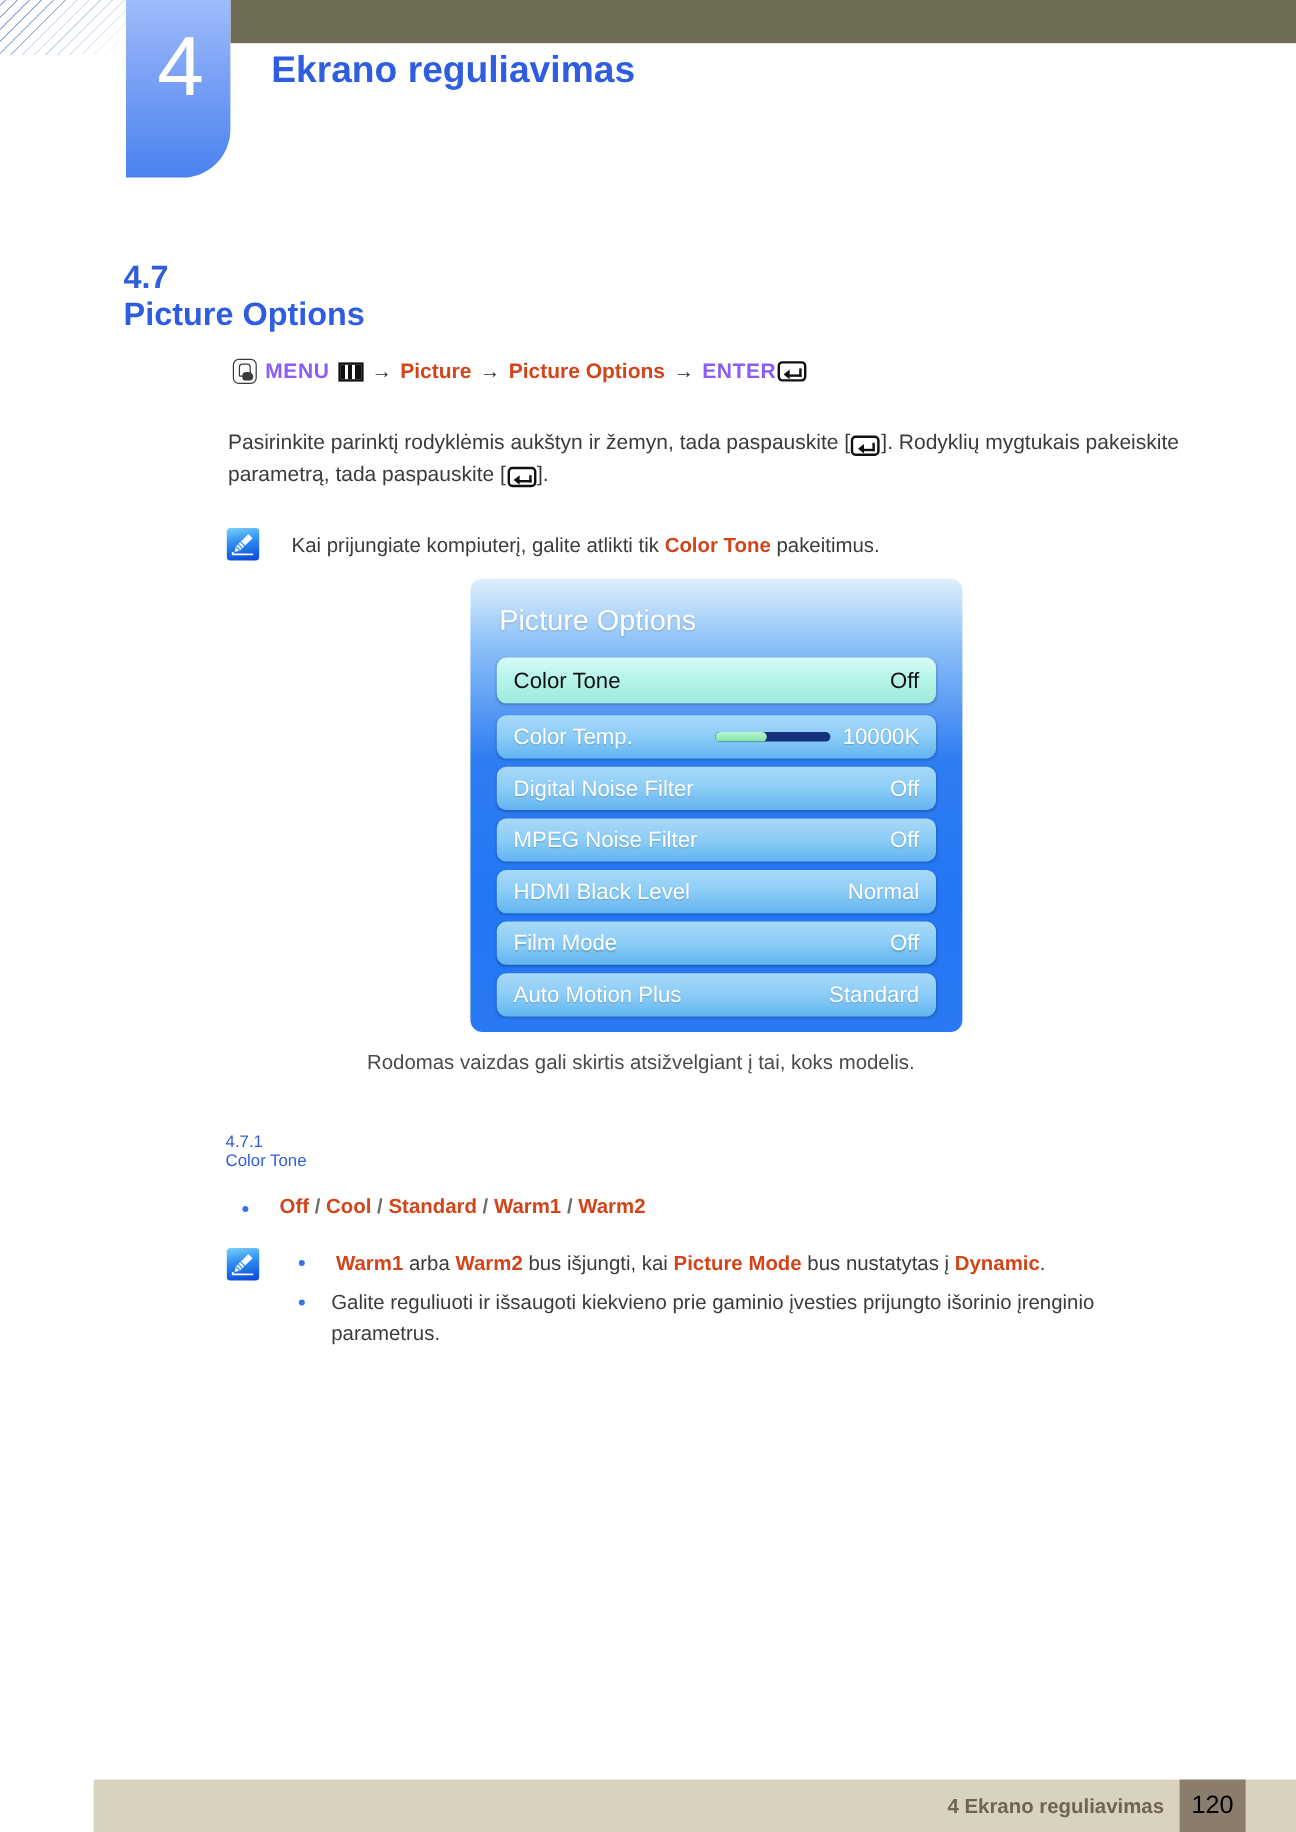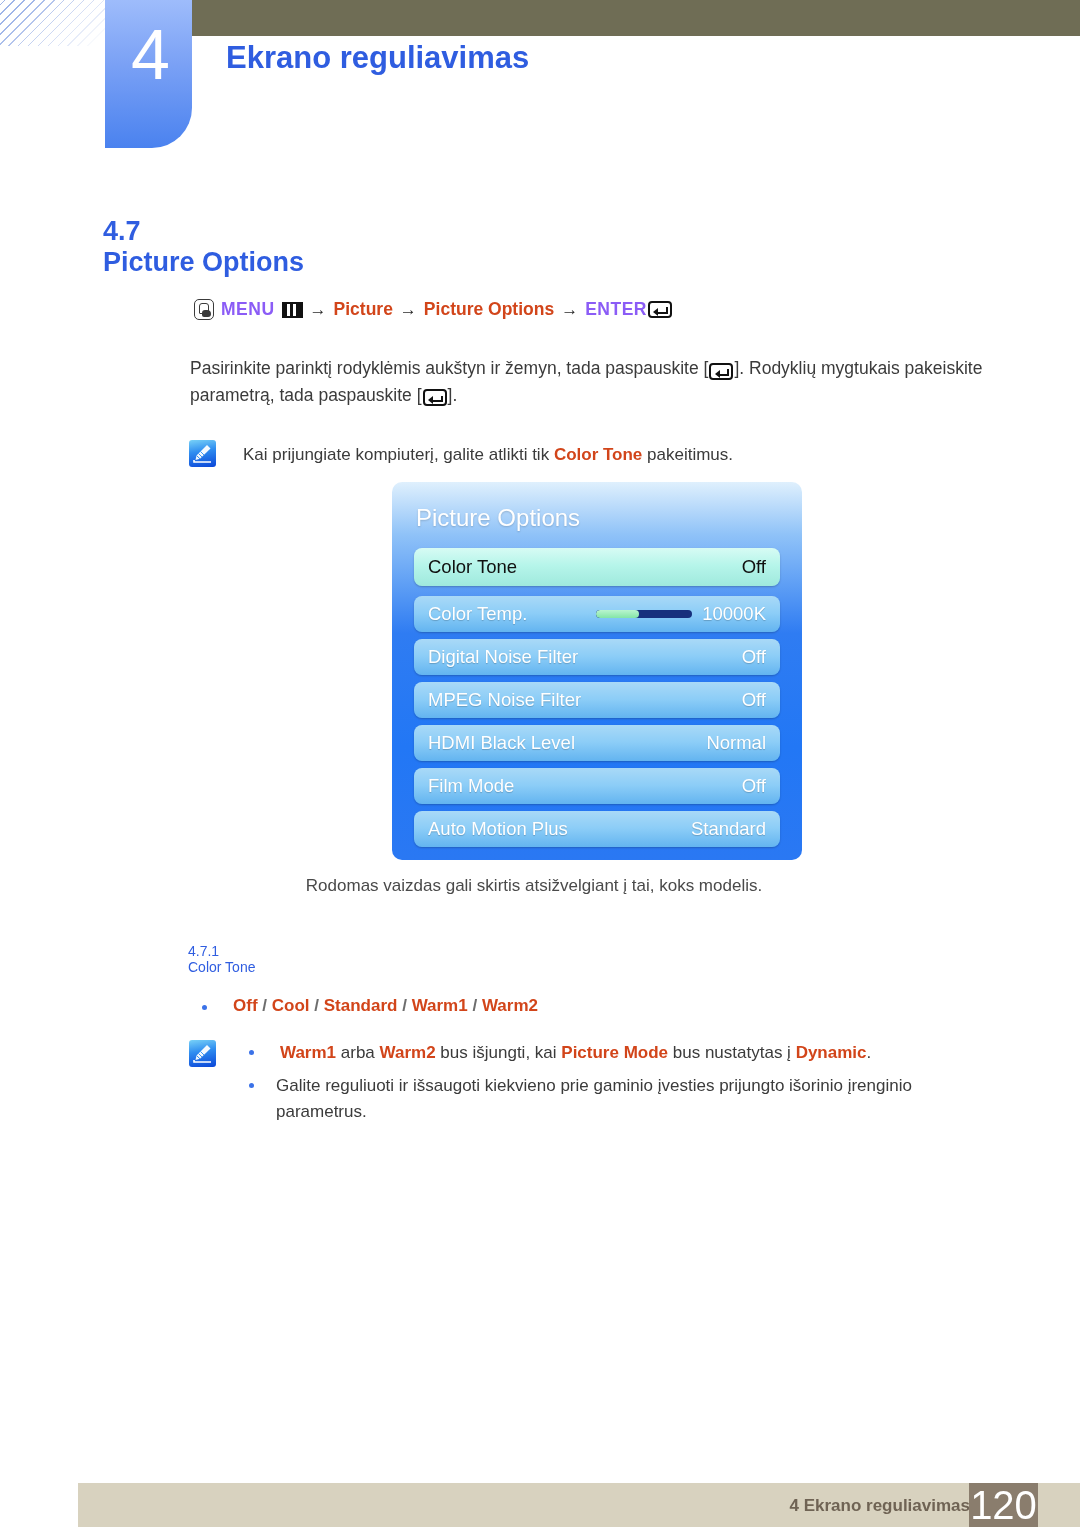--- a/index.html
+++ b/index.html
@@ -315,24 +315,24 @@
     position: absolute;
     right: 110px; bottom: 11px;
     font-size: 17px;
     color: #6f6354;
     font-weight: bold;
     white-space: nowrap;
   }
   .footer-page {
     position: absolute;
     right: 42px; bottom: 0;
-    width: 69px; height: 44px;
+    width: 55px; height: 44px;
     background: #8a7d6d;
-    color: #ffffff;
-    font-size: 40px;
+    color: #000000;
+    font-size: 21px;
     display: flex;
     align-items: center;
     justify-content: center;
   }
 </style>
 </head>
 <body>
 
 <div id="page">
 

